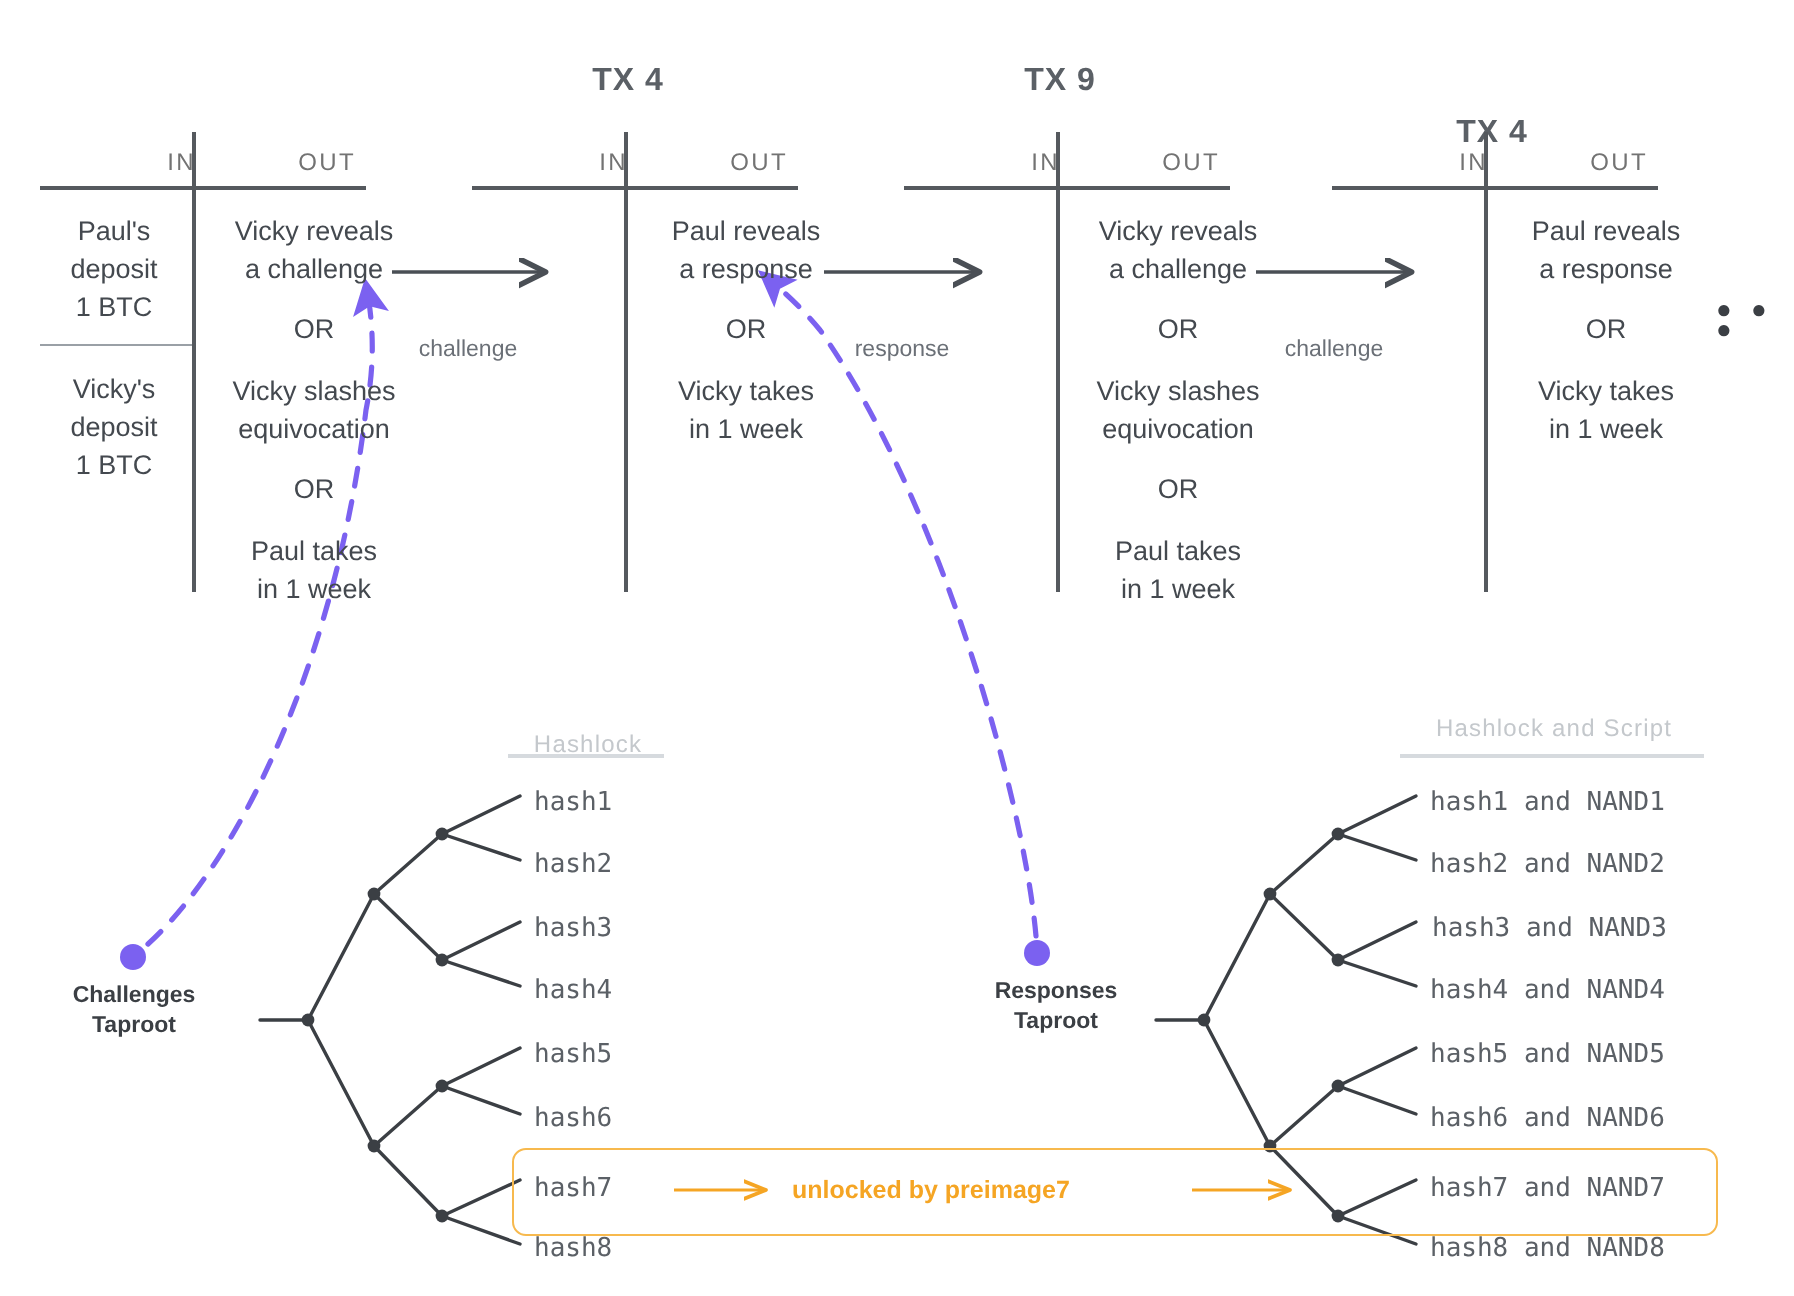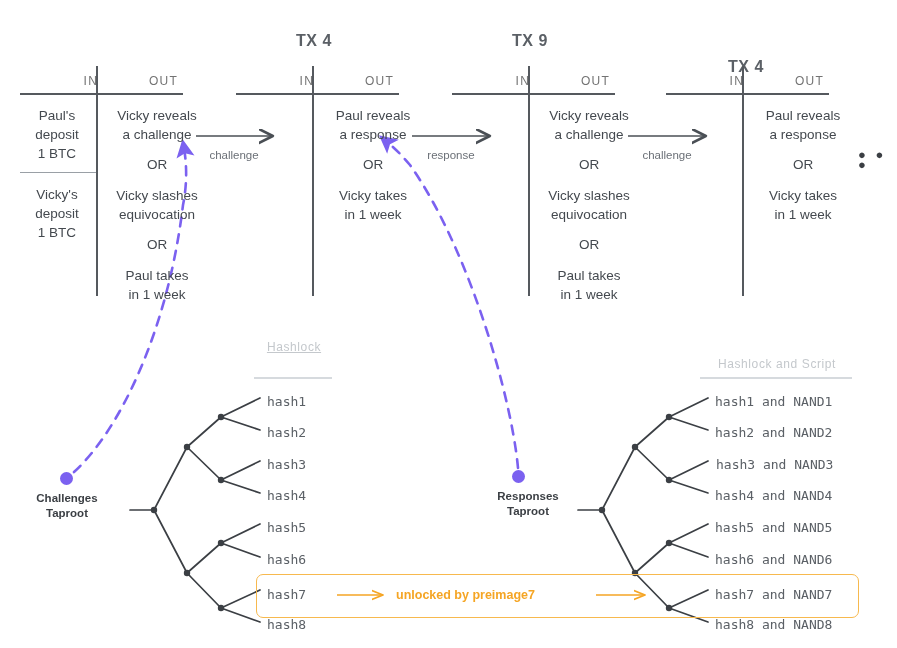--- a/index.html
+++ b/index.html
@@ -70,20 +70,21 @@
     color: #44494f;
     text-align: center;
     width: 120px;
   }
   .arrow-label {
     position: absolute;
     font-size: 11.5px;
     color: #6b7077;
     text-align: center;
     width: 90px;
+    margin-top: 20px;
   }
   .ellipsis {
     position: absolute;
     font-size: 26px;
     line-height: 10px;
     letter-spacing: 3px;
     color: #3b3f44;
     font-weight: bold;
   }
   .taproot-label {
@@ -296,21 +297,21 @@
   <div class="or" style="left:743px; top:157px;">OR</div>
   <div class="cell" style="left:743px; top:186px; white-space:pre-line;">Vicky takes
 in 1 week</div>
 
   <div class="arrow-label" style="left:189px; top:149px;">challenge</div>
   <div class="arrow-label" style="left:406px; top:149px;">response</div>
   <div class="arrow-label" style="left:622px; top:149px;">challenge</div>
 
   <div class="ellipsis" style="left:858px; top:150px; font-size:13px;">● ● ●</div>
 
-  <div class="tree-head" style="left:258px; top:340px; width:72px;text-decoration:underline;">Hashlock</div>
+  <div class="tree-head" style="left:258px; top:365px; width:72px;text-decoration:underline;">Hashlock</div>
   <div class="rule-thin" style="left:254px; top:377px; width:78px; background:#d6dade; height:2px;"></div>
 
   <div class="tree-head" style="left:707px; top:357px; width:140px;">Hashlock and Script</div>
   <div class="rule-thin" style="left:700px; top:377px; width:152px; background:#d6dade; height:2px;"></div>
 
   <div class="dot" style="left:60px; top:472px;"></div>
   <div class="taproot-label" style="left:7px; top:491px;">
     <div>Challenges</div>
     <div>Taproot</div>
   </div>

